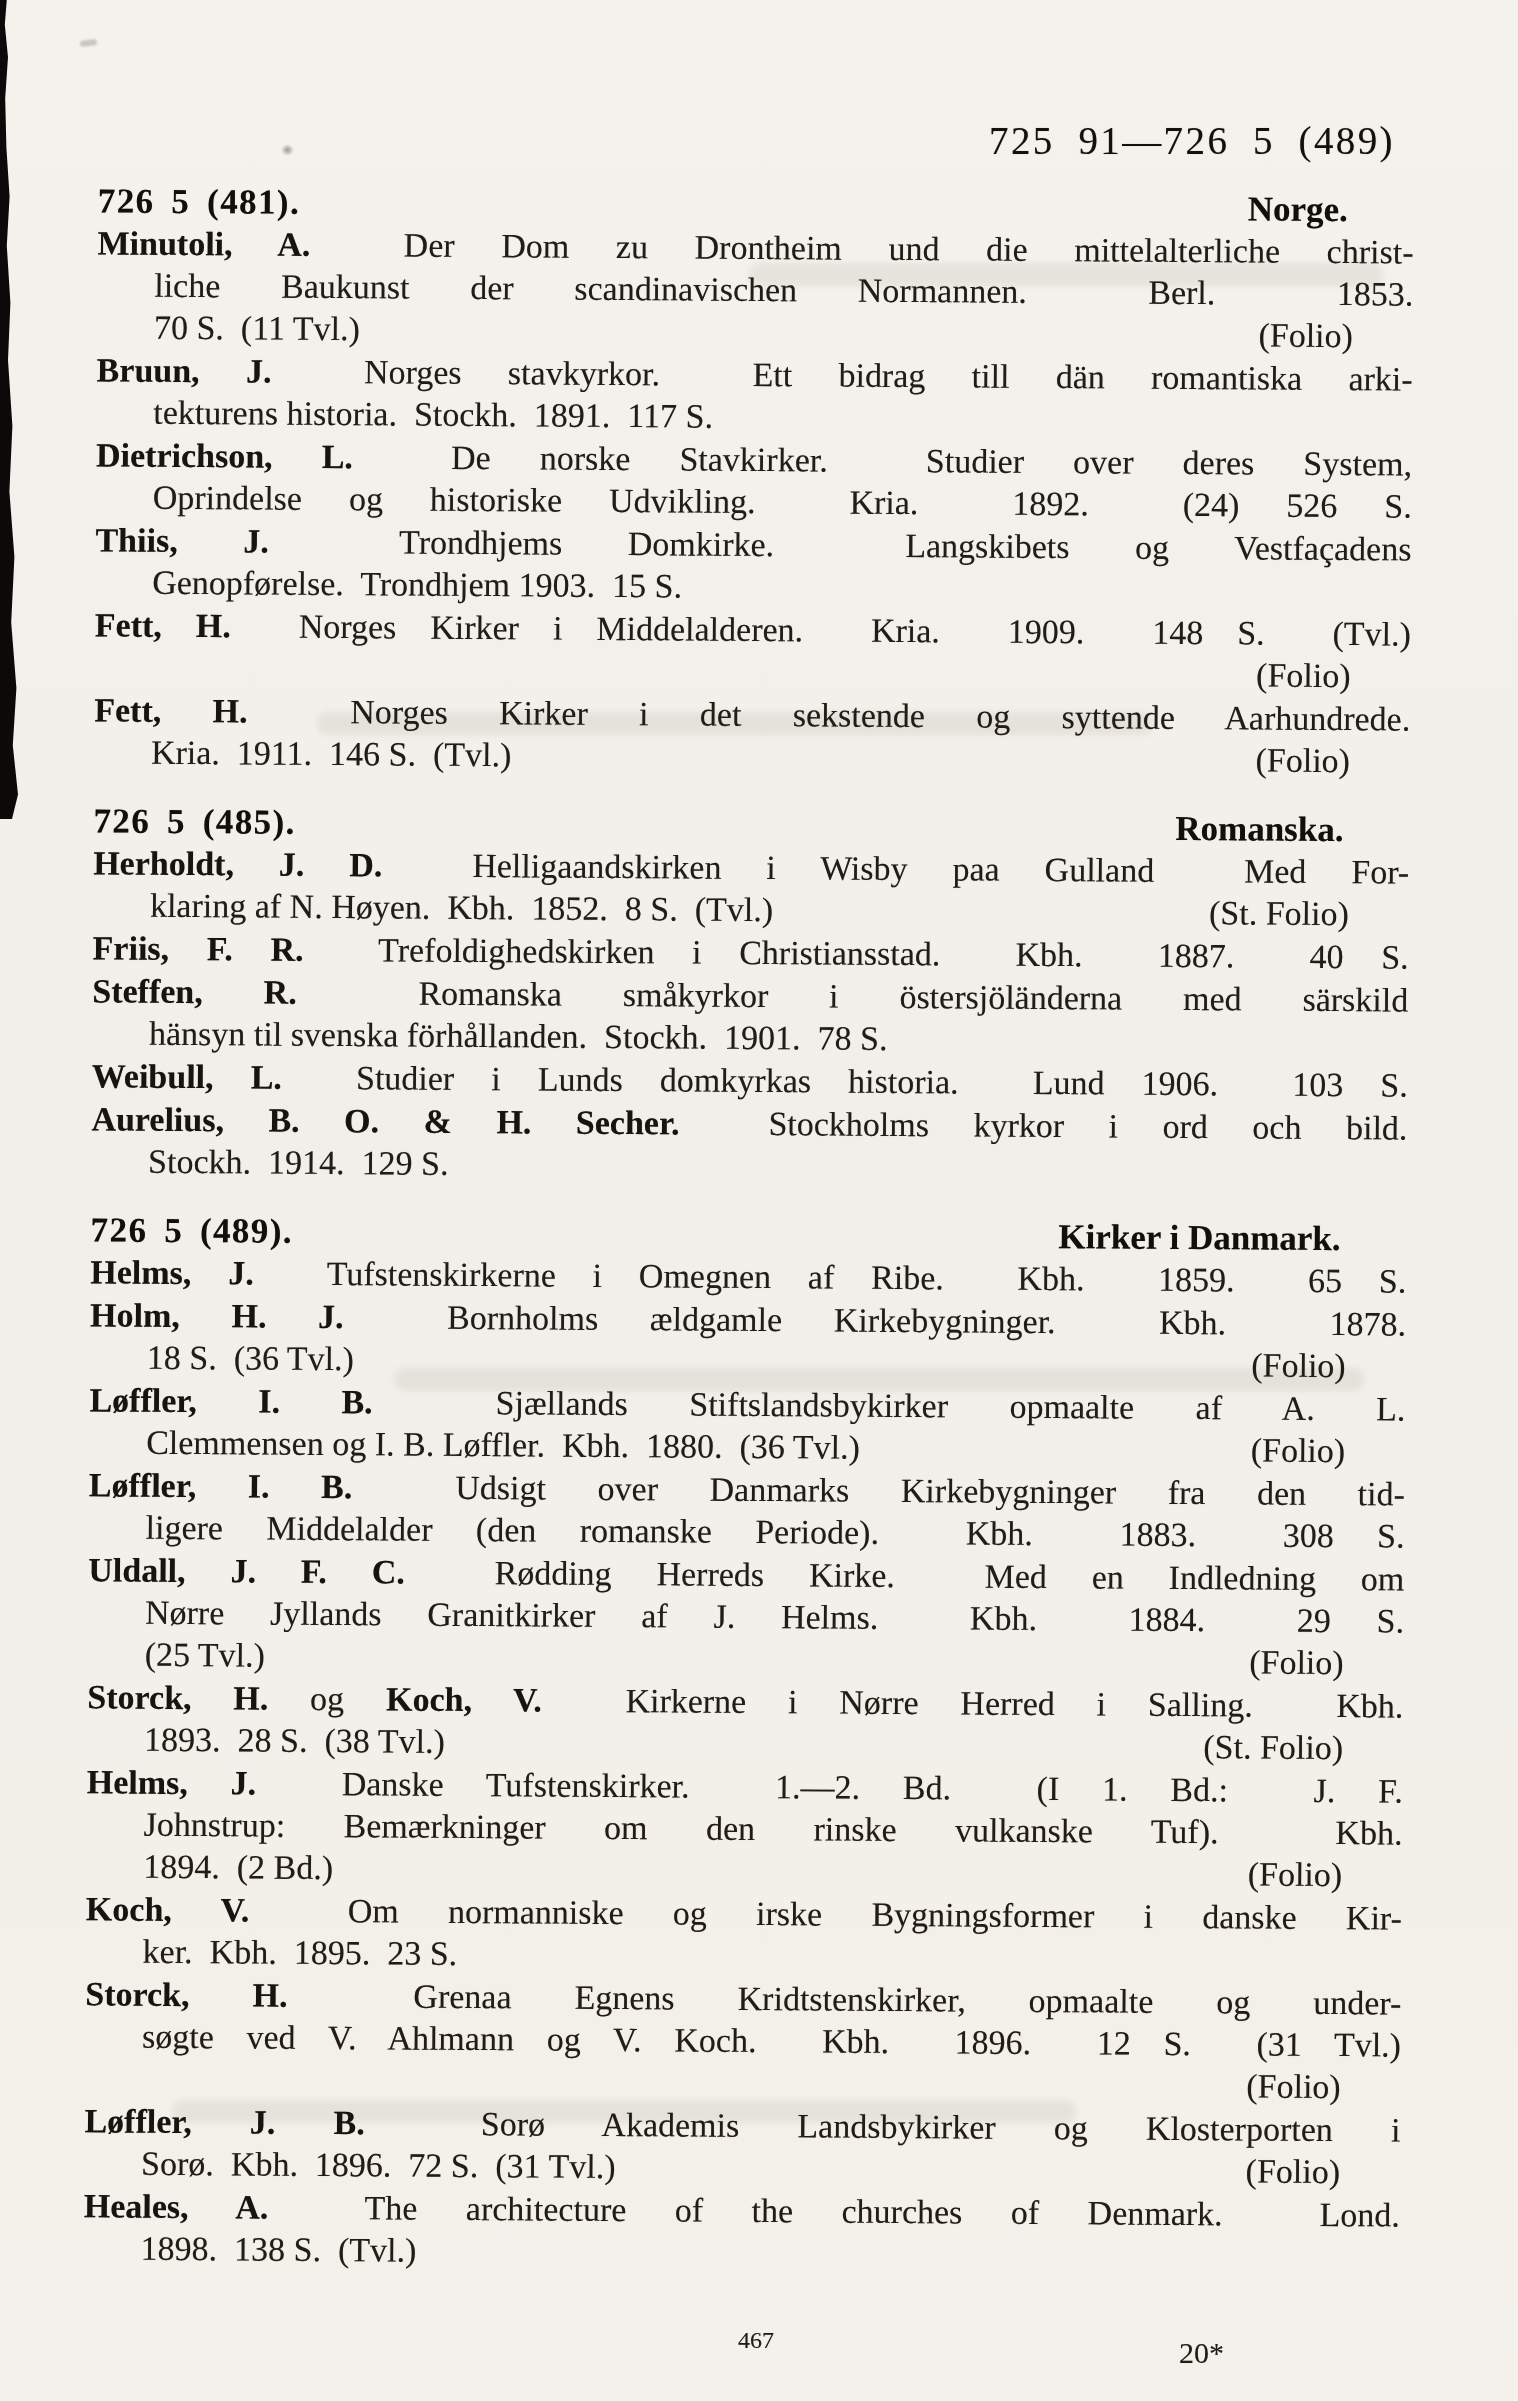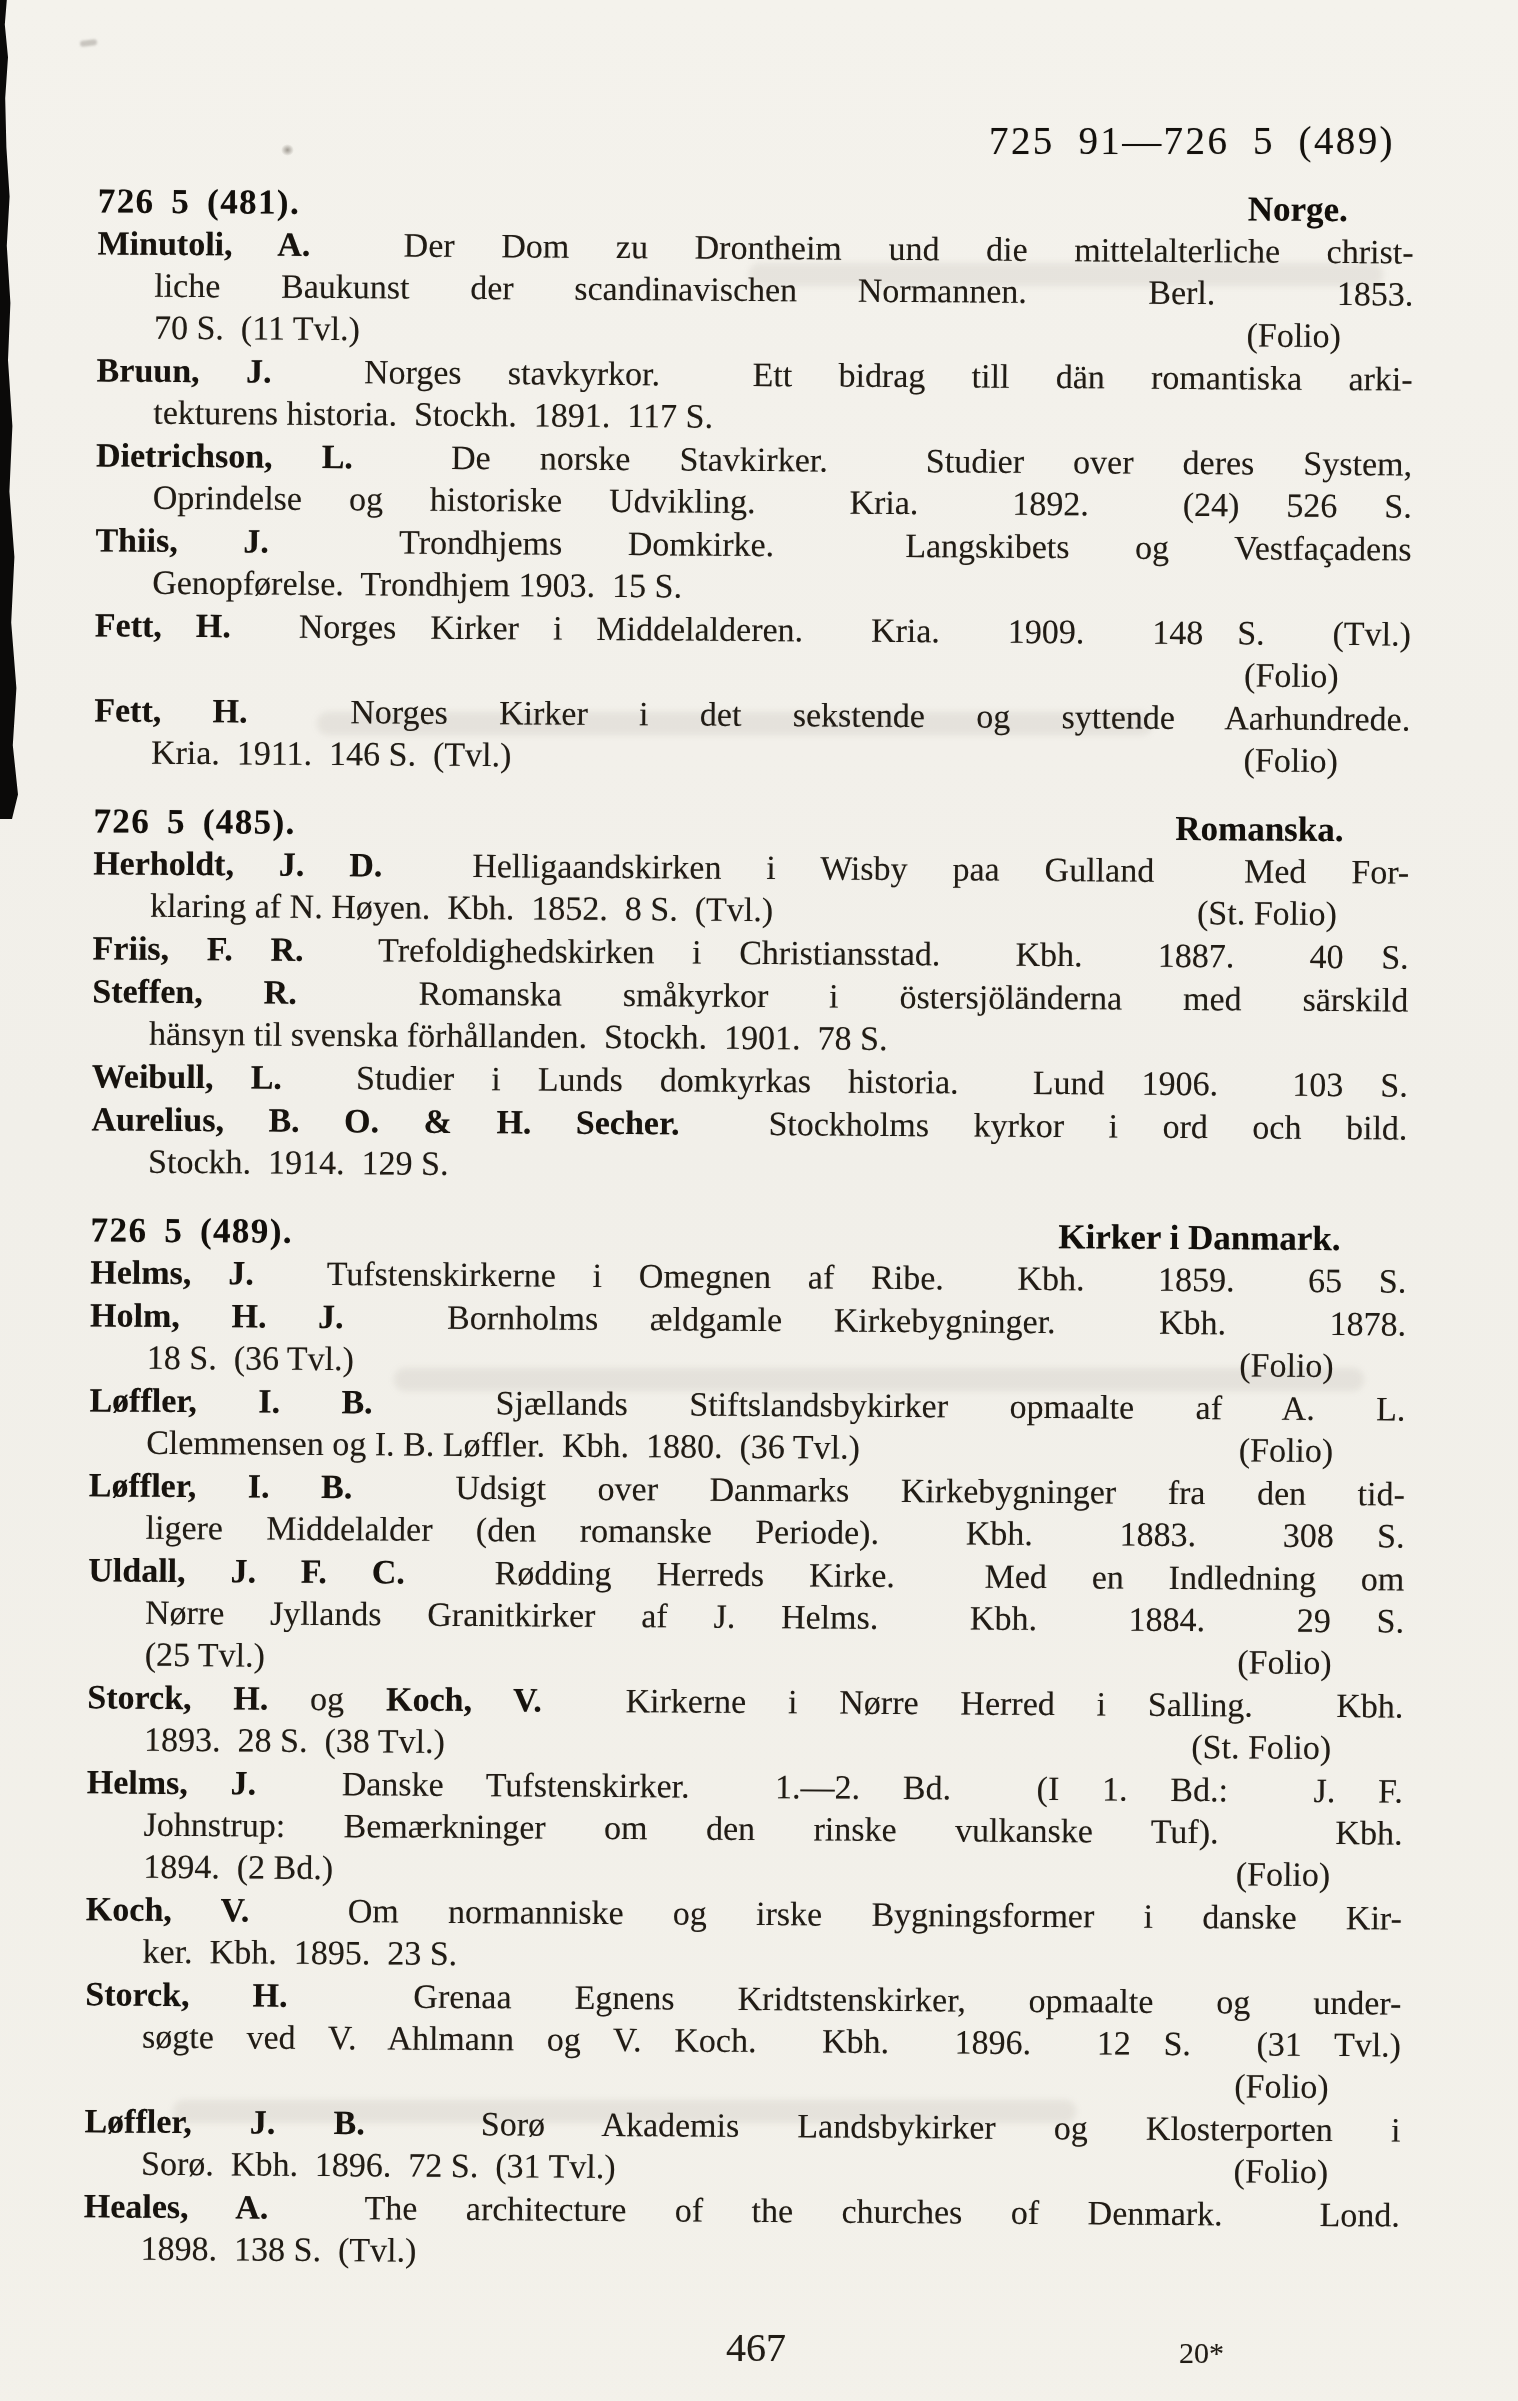--- a/index.html
+++ b/index.html
@@ -65,34 +65,34 @@
   .line .txt { white-space: pre-wrap; }
   .line.cont { padding-left: 57px; }
   .line.just .txt {
     display: block;
     text-align: justify;
     text-align-last: justify;
   }
   .b { font-weight: 700; color: #17130e; }
 
   .right-label {
-    position: absolute; right: 72px; top: 0;
+    position: absolute; right: 60px; top: 0;
     white-space: pre; line-height: 42px;
   }
   .line.head { font-size: 35px; }
   .line.head .code { font-weight: 700; letter-spacing: 1.4px; word-spacing: 6.7px; color: #120f0b; }
   .line.head .region {
     position: absolute; right: 66px; top: 0;
     font-weight: 700; color: #120f0b; line-height: 42px;
   }
 
   
   .page-number {
     position: absolute; left: 98px; top: 2328px; width: 1316px;
-    text-align: center; font-size: 40px; line-height: 1;
+    text-align: center; font-size: 24px; line-height: 1;
     text-shadow: 0 0 0.7px rgba(26,22,16,.35);
   }
   .signature-mark {
     position: absolute; left: 1179px; top: 2338px;
     font-size: 30px; line-height: 1;
     text-shadow: 0 0 0.7px rgba(26,22,16,.35);
   }
 </style>
 </head>
 <body>

